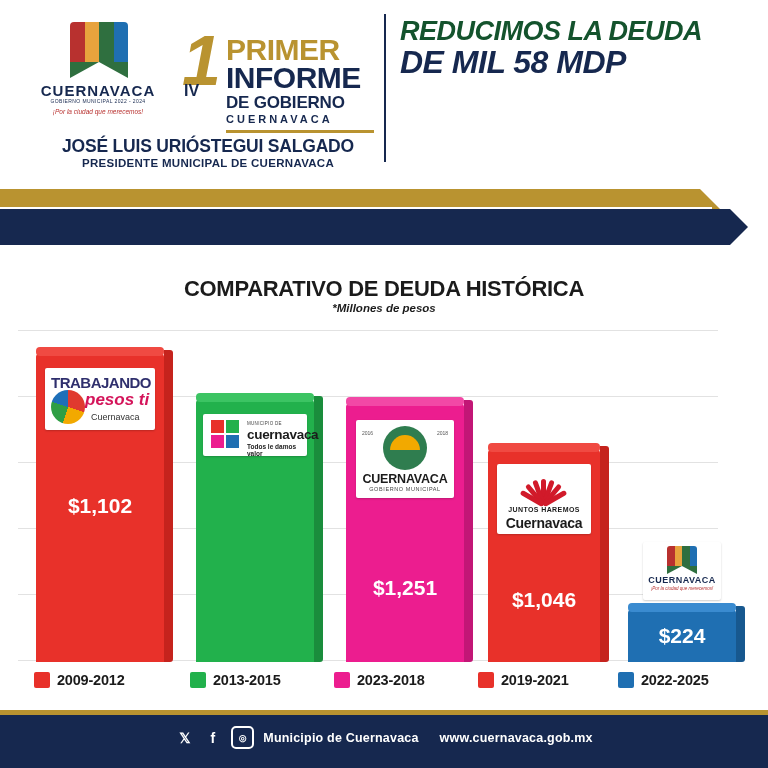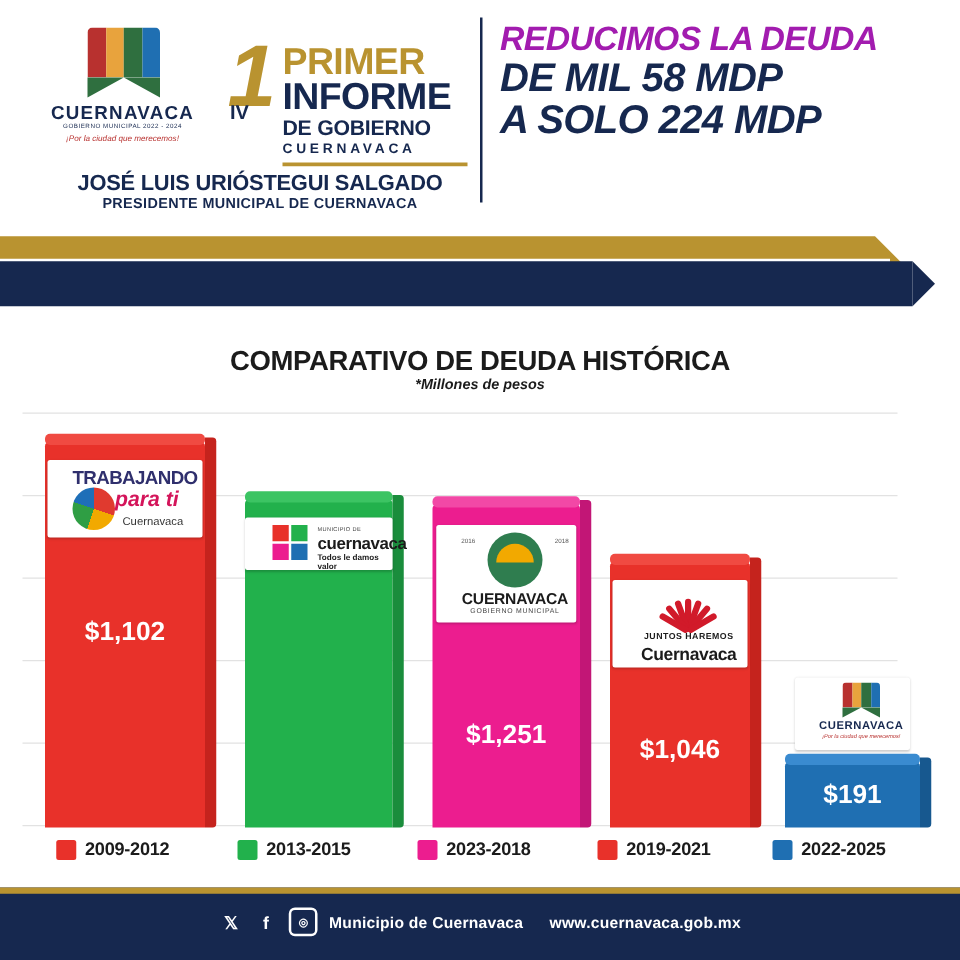--- a/index.html
+++ b/index.html
@@ -33,21 +33,21 @@
   .cnv-small{position:absolute;left:212px;top:97px;font-size:11px;font-weight:bold;letter-spacing:3px;color:#16284f;}
   .gold-rule{position:absolute;left:212px;top:114px;width:148px;height:3px;background:#b99330;}
 
   .name{position:absolute;left:14px;top:120px;width:360px;text-align:center;font-size:17.5px;font-weight:bold;color:#16284f;letter-spacing:-0.2px;}
   .role{position:absolute;left:14px;top:141px;width:360px;text-align:center;font-size:11.5px;font-weight:bold;color:#16284f;letter-spacing:.3px;}
 
   .vdiv{position:absolute;left:384px;top:14px;width:2px;height:148px;background:#16284f;}
 
   .hdr-right{position:absolute;left:400px;top:16px;width:352px;}
   .hl{font-weight:bold;font-style:italic;line-height:30px;letter-spacing:-0.5px;}
-  .hl.g{color:#a21caf;font-size:27px;}
+  .hl.g{color:#14532d;font-size:27px;}
   .hl.b{color:#16284f;font-size:32px;line-height:33px;}
 
   
   .band{position:absolute;left:0;top:183px;width:768px;height:62px;}
   .band-gold{position:absolute;left:0;top:6px;width:700px;height:50px;background:#b99330;}
   .band-gold:after{content:"";position:absolute;right:-25px;top:0;width:0;height:0;border-top:25px solid transparent;border-bottom:25px solid transparent;border-left:25px solid #b99330;}
   .band-blue{position:absolute;left:0;top:26px;width:730px;height:36px;background:#16284f;}
   .band-blue:after{content:"";position:absolute;right:-18px;top:0;width:0;height:0;border-top:18px solid transparent;border-bottom:18px solid transparent;border-left:18px solid #16284f;}
   .band-white{position:absolute;left:0;top:24px;width:712px;height:4px;background:#ffffff;}
 
@@ -55,21 +55,21 @@
   .chart-title{position:absolute;left:0;top:276px;width:768px;text-align:center;font-size:22px;font-weight:bold;color:#1b1b1b;letter-spacing:-0.3px;}
   .chart-sub{position:absolute;left:0;top:302px;width:768px;text-align:center;font-size:11.5px;font-weight:bold;font-style:italic;color:#1b1b1b;}
 
   .plot{position:absolute;left:18px;top:330px;width:732px;height:332px;}
   .grid-line{position:absolute;left:0;width:700px;height:1px;background:#e2e2e2;}
 
   .bar{position:absolute;bottom:0;border-radius:3px 3px 0 0;}
   .bar .top{position:absolute;left:0;top:-7px;width:100%;height:9px;border-radius:4px;}
   .bar .side{position:absolute;right:-9px;top:-4px;width:9px;height:calc(100% + 4px);border-radius:0 3px 3px 0;}
   .bar .val{position:absolute;left:0;width:100%;text-align:center;color:#fff;font-size:21px;font-weight:bold;}
-  .logo-box{position:absolute;left:50%;transform:translateX(-50%);background:#fff;border-radius:2px;box-shadow:0 1px 2px rgba(0,0,0,.2);padding-left:14px;}
+  .logo-box{position:absolute;left:50%;transform:translateX(-50%);background:#fff;border-radius:2px;box-shadow:0 1px 2px rgba(0,0,0,.2);}
 
   
   .lg-trab{width:100%;height:100%;position:relative;overflow:hidden;}
   .lg-trab .t1{position:absolute;left:6px;top:6px;font-size:15px;font-weight:bold;color:#2f2f6d;letter-spacing:-0.5px;}
   .lg-trab .t2{position:absolute;left:40px;top:22px;font-size:17px;font-style:italic;font-weight:bold;color:#d4145a;}
   .lg-trab .t3{position:absolute;left:46px;top:44px;font-size:9px;color:#333;}
   .lg-trab .swoosh{position:absolute;left:6px;top:22px;width:34px;height:34px;border-radius:50%;background:conic-gradient(#e03a2f 0 30%, #f2a900 30% 55%, #2f9e44 55% 80%, #1e6fb8 80% 100%);}
 
   .lg-mun{width:100%;height:100%;position:relative;}
   .lg-mun .sq{position:absolute;width:13px;height:13px;}
@@ -148,21 +148,20 @@
 
       <div class="name">JOSÉ LUIS URIÓSTEGUI SALGADO</div>
       <div class="role">PRESIDENTE MUNICIPAL DE CUERNAVACA</div>
     </div>
 
     <div class="vdiv"></div>
 
     <div class="hdr-right">
       <div class="hl g">REDUCIMOS LA DEUDA</div>
       <div class="hl b">DE MIL 58 MDP</div>
-      <div class="hl b">A SOLO 224 MDP</div>
     </div>
   </div>
 
   <div class="band">
     <div class="band-gold"></div>
     <div class="band-white"></div>
     <div class="band-blue"></div>
   </div>
 
   <div class="chart-title">COMPARATIVO DE DEUDA HISTÓRICA</div>
@@ -176,21 +175,21 @@
     <div class="grid-line" style="top:264px;"></div>
     <div class="grid-line" style="top:330px;"></div>
 
     <div class="bar" style="left:18px;width:128px;height:308px;background:#e8312a;">
       <div class="top" style="background:#f04a42;"></div>
       <div class="side" style="background:#c5231d;"></div>
       <div class="logo-box" style="top:14px;width:110px;height:62px;">
         <div class="lg-trab">
           <div class="swoosh"></div>
           <div class="t1">TRABAJANDO</div>
-          <div class="t2">para ti</div>
+          <div class="t2">pesos ti</div>
           <div class="t3">Cuernavaca</div>
         </div>
       </div>
       <div class="val" style="top:140px;">$1,102</div>
     </div>
 
     <div class="bar" style="left:178px;width:118px;height:262px;background:#22b14c;">
       <div class="top" style="background:#3cc463;"></div>
       <div class="side" style="background:#1a8d3c;"></div>
       <div class="logo-box" style="top:14px;width:104px;height:42px;">
@@ -253,26 +252,26 @@
                 <i style="background:#e8a33d"></i>
                 <i style="background:#2f6f3f"></i>
                 <i style="background:#1f6fb2"></i>
               </div>
             <div class="bt"></div>
           </div>
           <div class="nm">CUERNAVACA</div>
           <div class="tg">¡Por la ciudad que merecemos!</div>
         </div>
       </div>
-      <div class="val" style="top:14px;">$191</div>
+      <div class="val" style="top:14px;">$224</div>
     </div>
   </div>
 
   <div class="legend">
-    <div class="lg-item" style="left:45px;">
+    <div class="lg-item" style="left:34px;">
       <span class="sw" style="background:#e8312a;"></span>
       <span class="lb">2009-2012</span>
     </div>
     <div class="lg-item" style="left:190px;">
       <span class="sw" style="background:#22b14c;"></span>
       <span class="lb">2013-2015</span>
     </div>
     <div class="lg-item" style="left:334px;">
       <span class="sw" style="background:#ec1d8f;"></span>
       <span class="lb">2023-2018</span>

